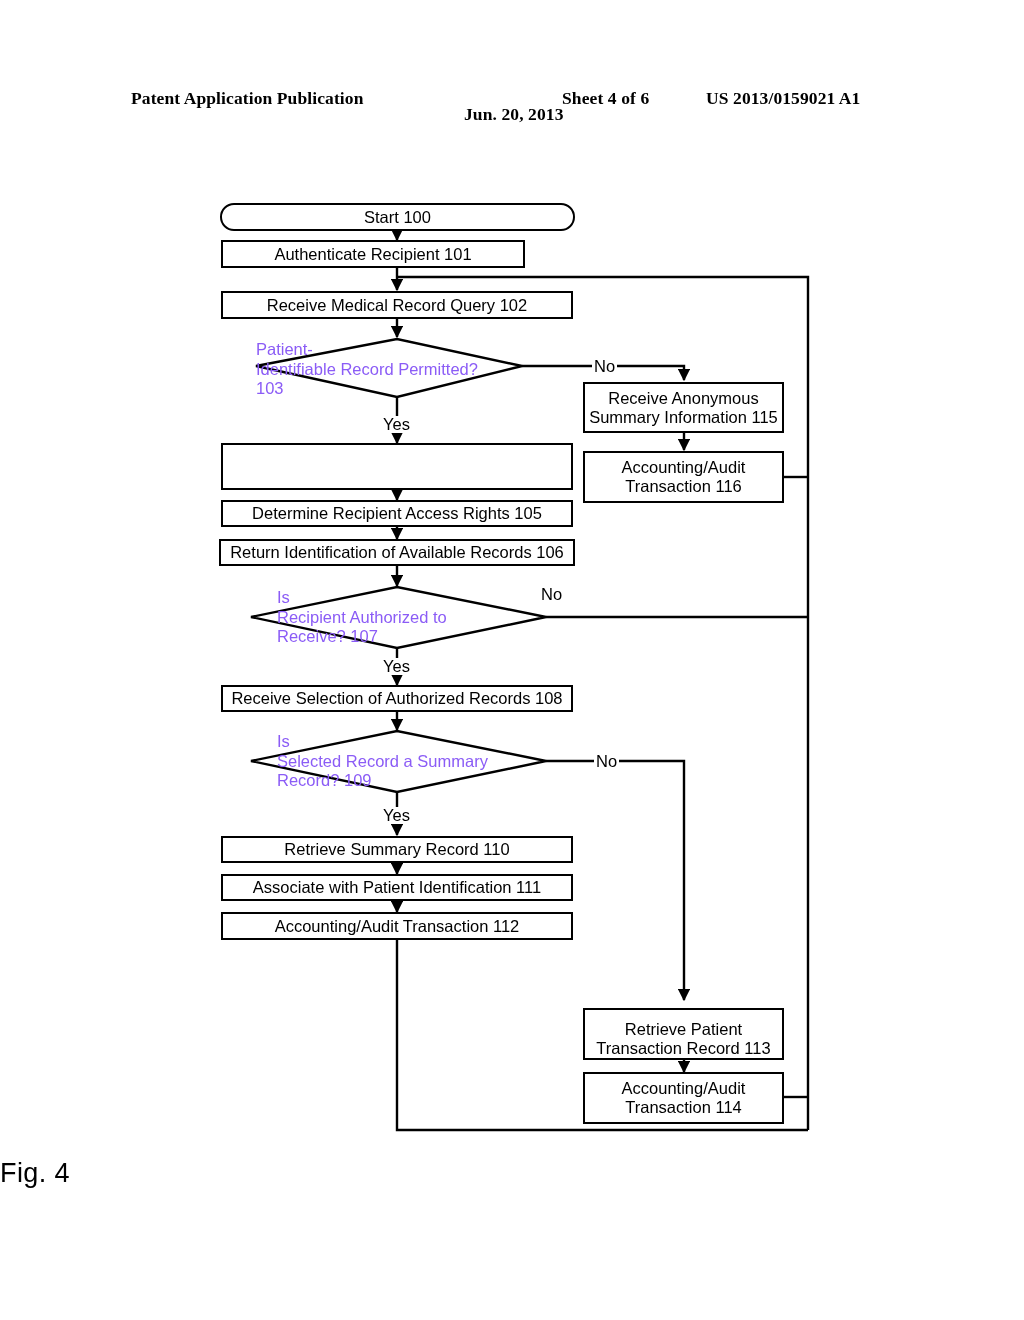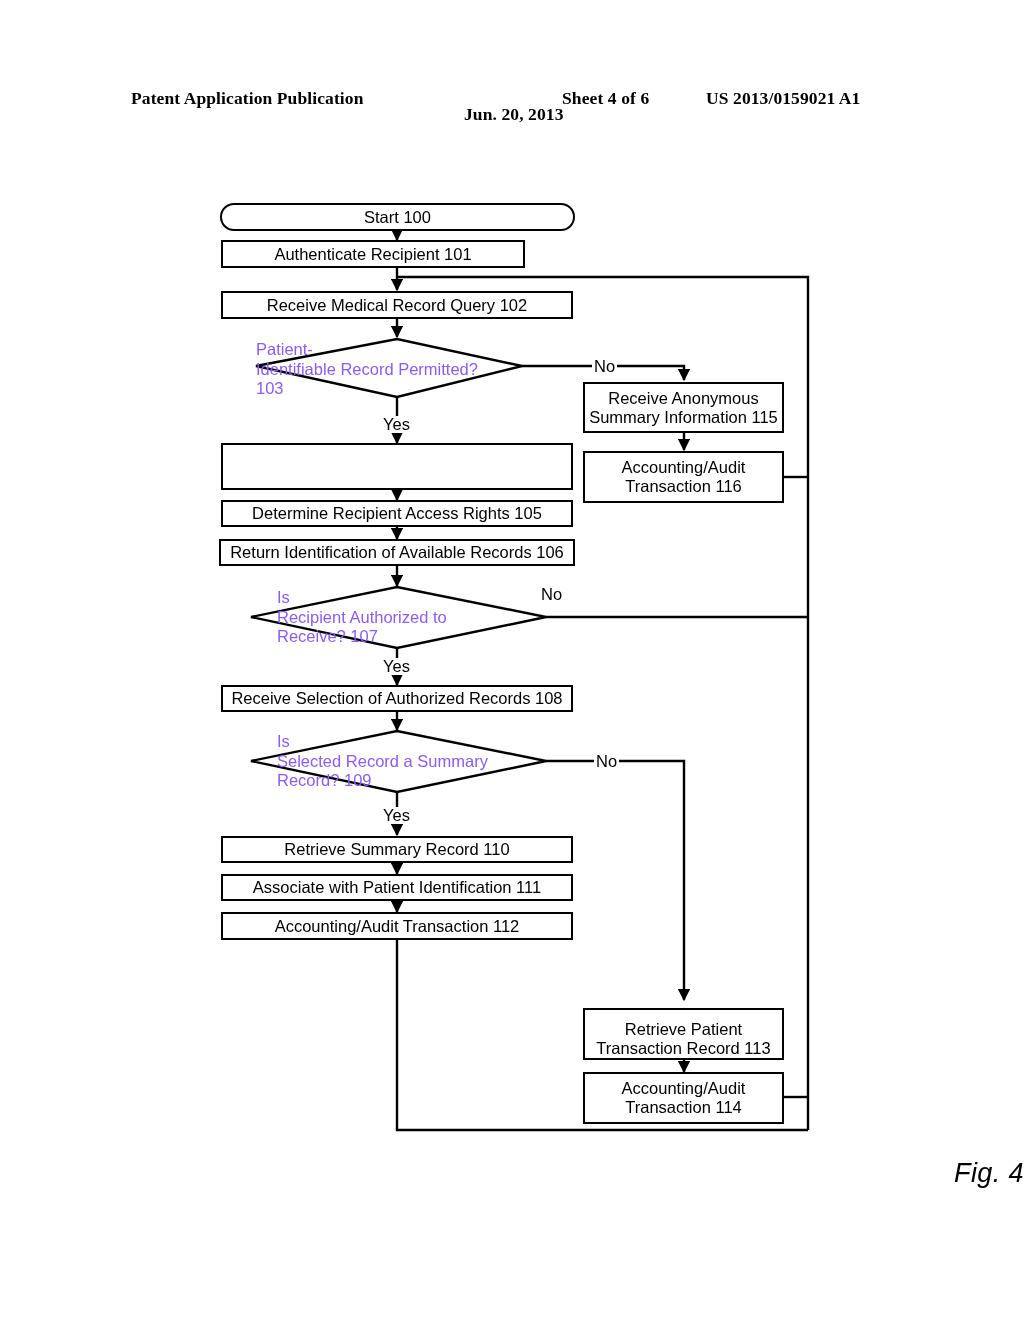--- a/index.html
+++ b/index.html
@@ -53,25 +53,24 @@
     top: 0;
     white-space: nowrap;
   }
 
   
   .fig-caption {
     position: absolute;
     left: 0;
     top: 1158px;
     width: 1024px;
-    text-align: right;
+    text-align: left;
     font-family: "Liberation Sans", sans-serif;
     font-size: 27px;
     letter-spacing: 0.4px;
-    font-style: italic;
   }
 
   
   #flow-canvas {
     position: absolute;
     left: 0;
     top: 0;
     width: 1024px;
     height: 1320px;
   }

